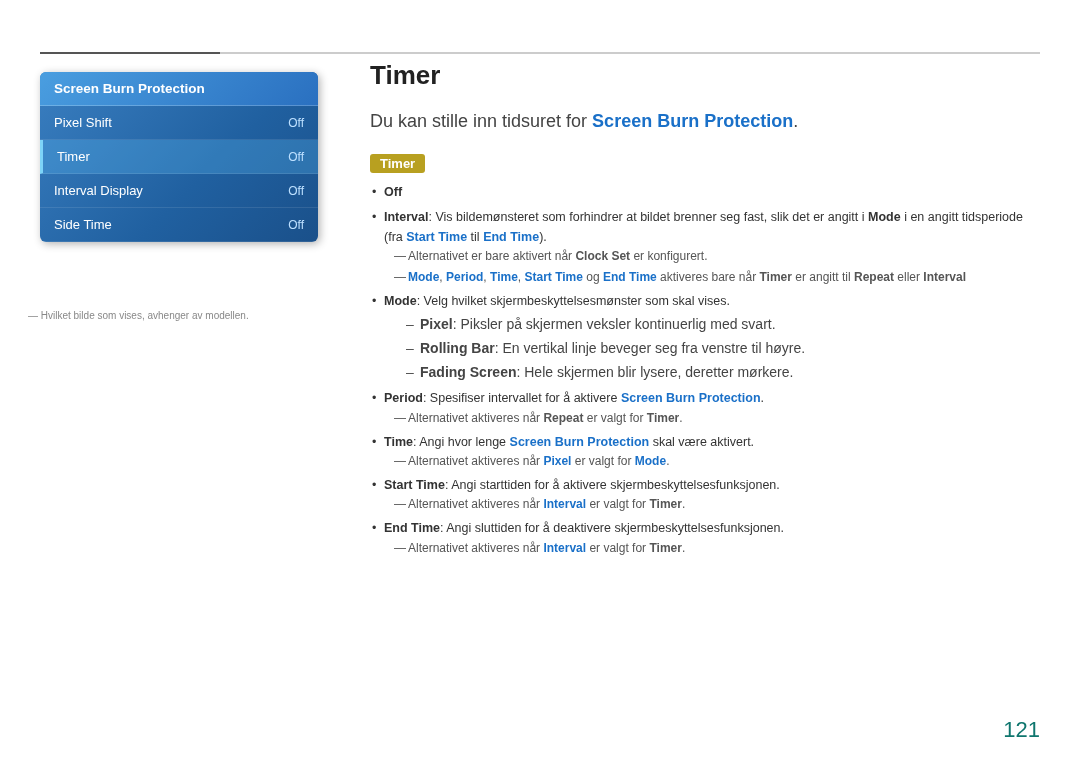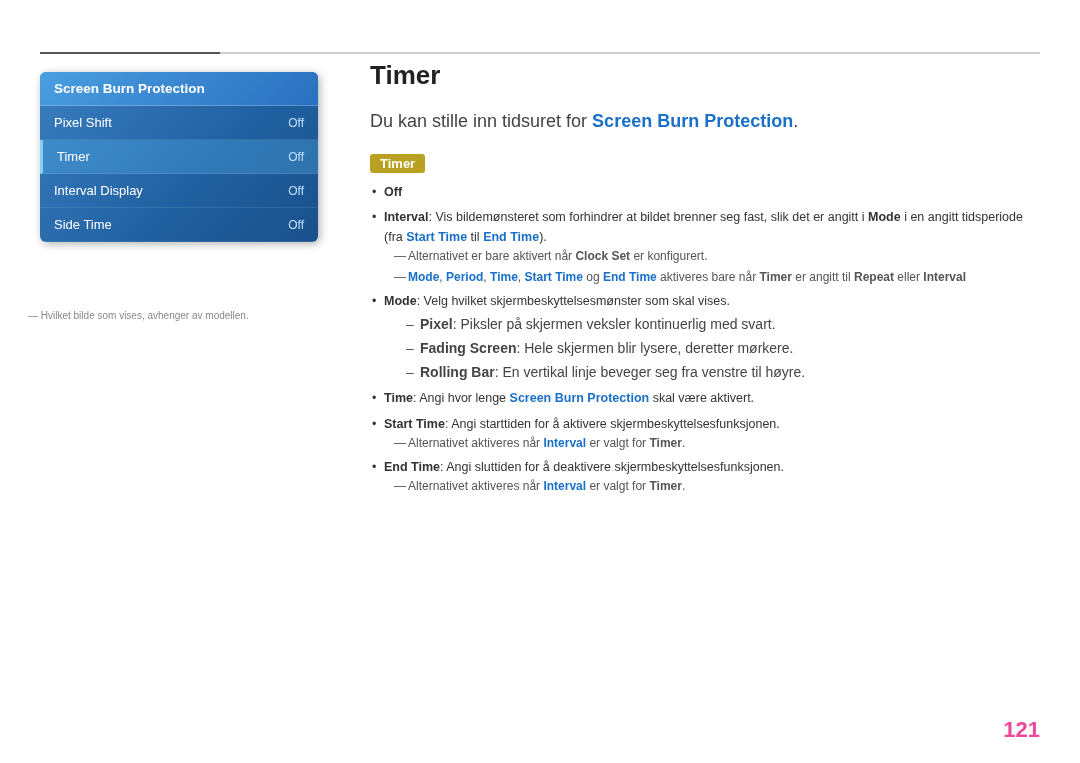--- a/index.html
+++ b/index.html
@@ -182,22 +182,22 @@
     .text-bold {
       font-weight: bold;
     }
 
     
     .page-number {
       position: absolute;
       bottom: 20px;
       right: 40px;
       font-size: 22px;
-      color: #ec4899;
-      font-weight: 700;
+      color: #0f766e;
+      font-weight: 400;
     }
   </style>
 </head>
 <body>
 
 <div class="top-line"></div>
 
 <div class="sidebar">
   <div class="sidebar-panel">
     <div class="sidebar-title">Screen Burn Protection</div>
@@ -241,28 +241,33 @@
     <li>
       <span class="text-bold">Interval</span>: Vis bildemønsteret som forhindrer at bildet brenner seg fast, slik det er angitt i <span class="text-bold">Mode</span> i en angitt tidsperiode (fra <span class="highlight-blue text-bold">Start Time</span> til <span class="highlight-blue text-bold">End Time</span>).
       <div class="sub-note">Alternativet er bare aktivert når <span class="text-bold">Clock Set</span> er konfigurert.</div>
       <div class="sub-note"><span class="highlight-blue text-bold">Mode</span>, <span class="highlight-blue text-bold">Period</span>, <span class="highlight-blue text-bold">Time</span>, <span class="highlight-blue text-bold">Start Time</span> og <span class="highlight-blue text-bold">End Time</span> aktiveres bare når <span class="text-bold">Timer</span> er angitt til <span class="text-bold">Repeat</span> eller <span class="text-bold">Interval</span></div>
     </li>
 
     <li>
       <span class="text-bold">Mode</span>: Velg hvilket skjermbeskyttelsesmønster som skal vises.
       <ul class="sub-list">
         <li><span class="text-bold">Pixel</span>: Piksler på skjermen veksler kontinuerlig med svart.</li>
+        <li><span class="text-bold">Rolling Bar</span>: En vertikal linje beveger seg fra venstre til høyre.</li>
         <li><span class="text-bold">Fading Screen</span>: Hele skjermen blir lysere, deretter mørkere.</li>
-        <li><span class="text-bold">Rolling Bar</span>: En vertikal linje beveger seg fra venstre til høyre.</li>
       </ul>
     </li>
 
+    <li>
+      <span class="text-bold">Period</span>: Spesifiser intervallet for å aktivere <span class="highlight-blue text-bold">Screen Burn Protection</span>.
+      <div class="sub-note">Alternativet aktiveres når <span class="text-bold">Repeat</span> er valgt for <span class="text-bold">Timer</span>.</div>
+    </li>
 
     <li>
       <span class="text-bold">Time</span>: Angi hvor lenge <span class="highlight-blue text-bold">Screen Burn Protection</span> skal være aktivert.
+      <div class="sub-note">Alternativet aktiveres når <span class="highlight-blue text-bold">Pixel</span> er valgt for <span class="highlight-blue text-bold">Mode</span>.</div>
     </li>
 
     <li>
       <span class="text-bold">Start Time</span>: Angi starttiden for å aktivere skjermbeskyttelsesfunksjonen.
       <div class="sub-note">Alternativet aktiveres når <span class="highlight-blue text-bold">Interval</span> er valgt for <span class="text-bold">Timer</span>.</div>
     </li>
 
     <li>
       <span class="text-bold">End Time</span>: Angi sluttiden for å deaktivere skjermbeskyttelsesfunksjonen.
       <div class="sub-note">Alternativet aktiveres når <span class="highlight-blue text-bold">Interval</span> er valgt for <span class="text-bold">Timer</span>.</div>

